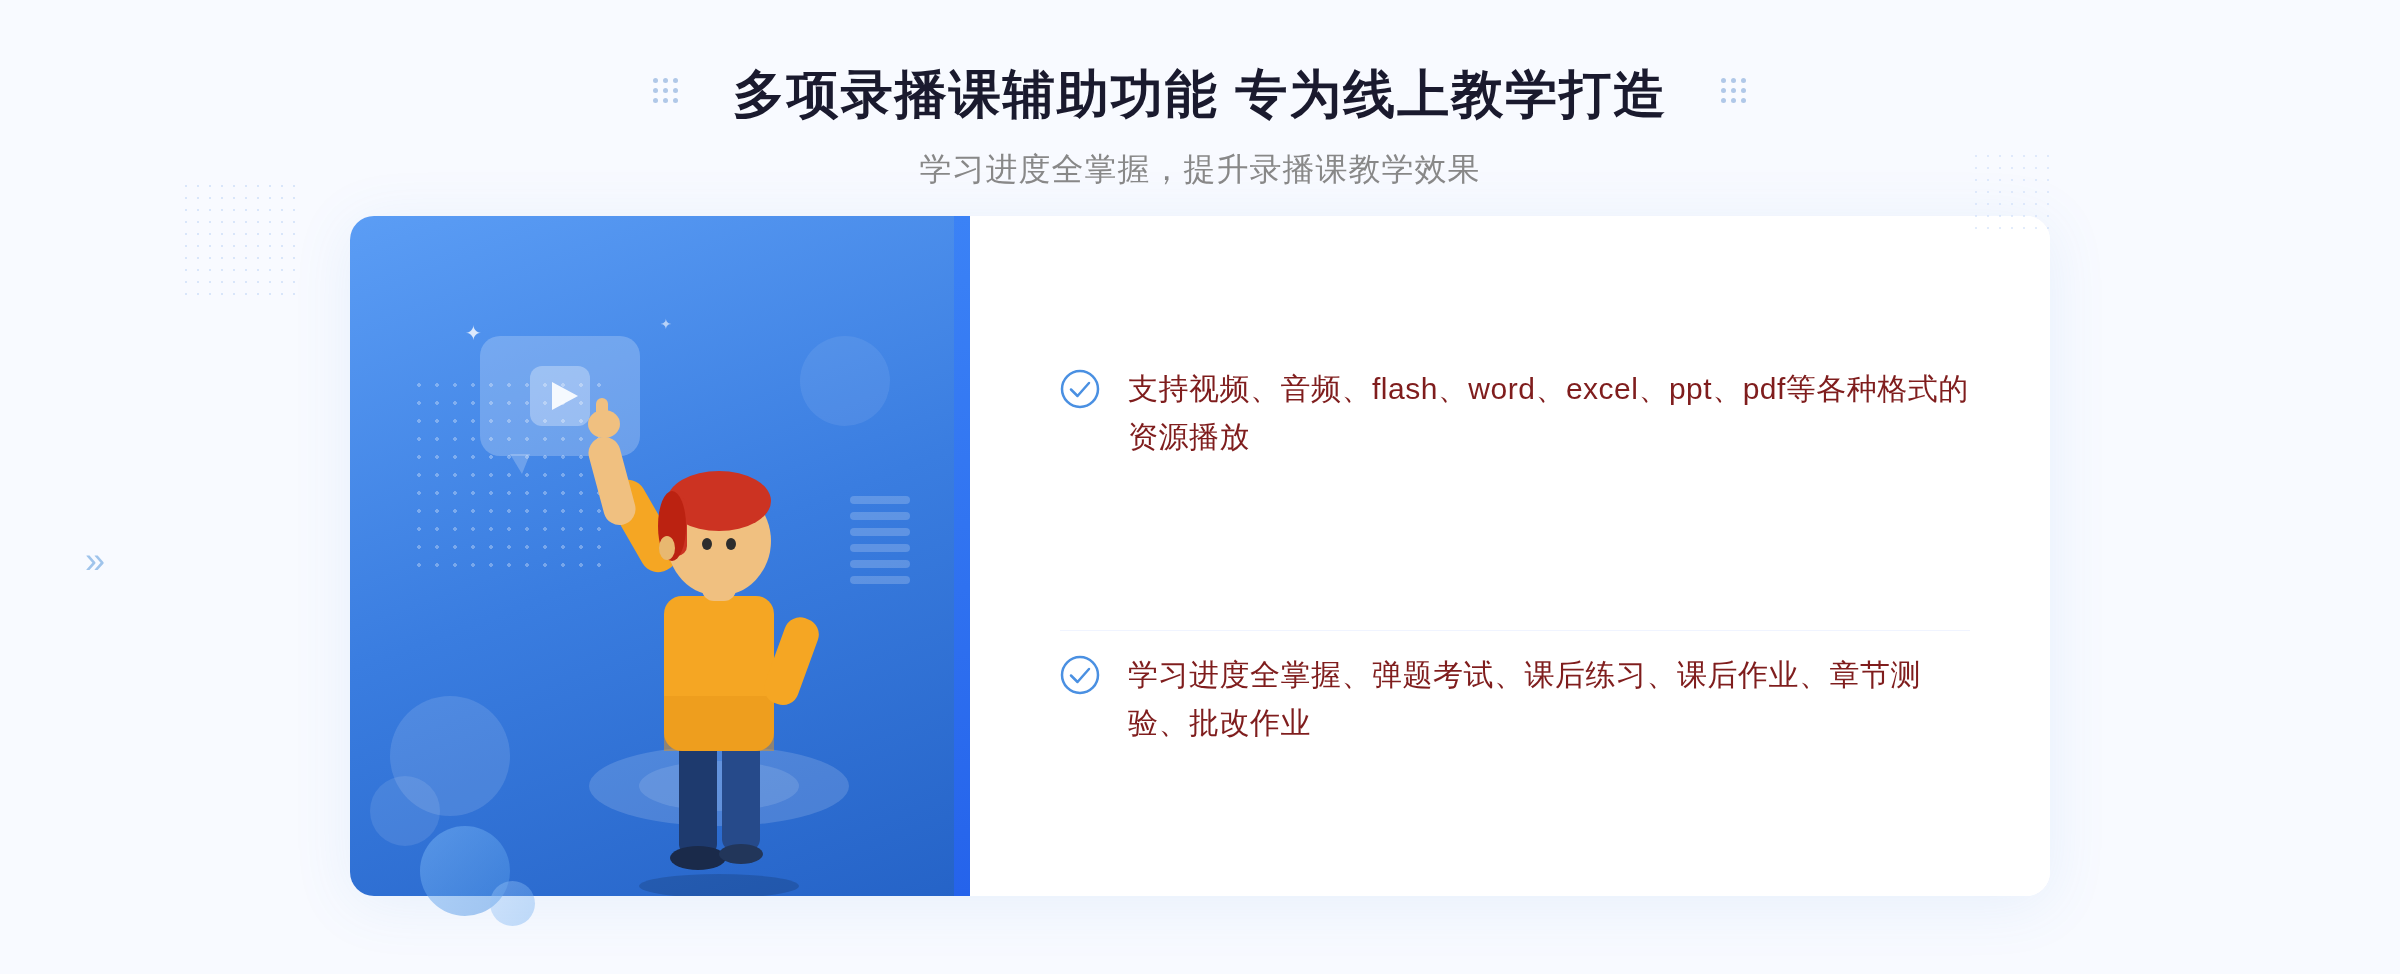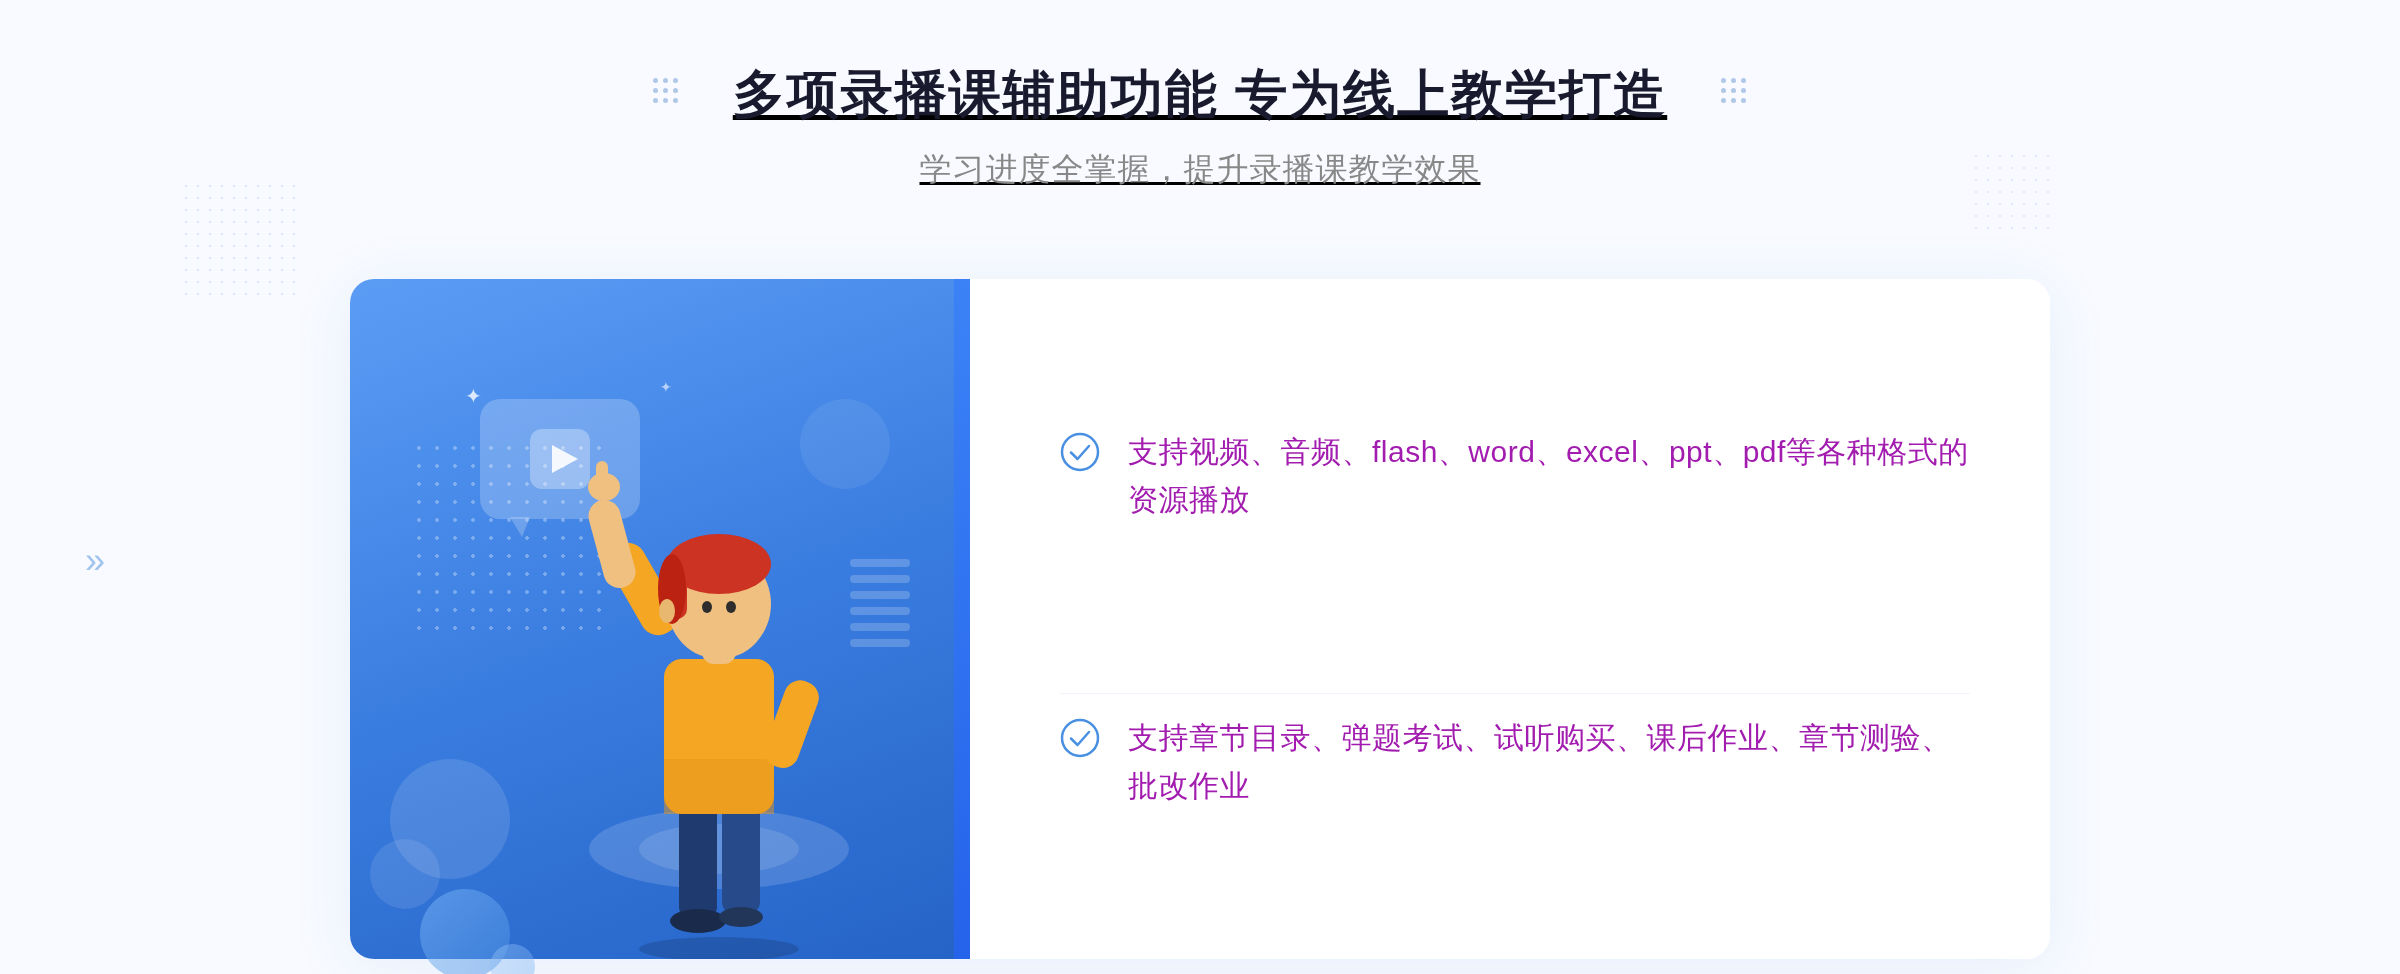--- a/index.html
+++ b/index.html
@@ -51,23 +51,22 @@
       position: absolute;
       left: 85px;
       top: 540px;
       color: #4a90d9;
       font-size: 36px;
       opacity: 0.5;
     }
 
     .header-section {
       text-align: center;
-      margin-bottom: 87px;
+      margin-bottom: 24px;
       position: relative;
-      text-decoration: underline;
     }
 
     .header-dots-left {
       position: absolute;
       left: -80px;
       top: 18px;
       display: flex;
       gap: 5px;
       align-items: center;
     }
@@ -285,21 +284,21 @@
 
     .check-icon {
       width: 40px;
       height: 40px;
       flex-shrink: 0;
       margin-top: 4px;
     }
 
     .feature-text {
       font-size: 30px;
-      color: #a21caf;
+      color: #7f1d1d;
       line-height: 1.6;
       font-weight: 400;
       letter-spacing: 0.5px;
     }
 
     
     .deco-circle-blue {
       position: absolute;
       left: 420px;
       bottom: 60px;
@@ -443,21 +442,21 @@
           <path d="M11 20.5 L17.5 27 L29 14" stroke="#4a90e2" stroke-width="2.5" stroke-linecap="round" stroke-linejoin="round"></path>
         </svg>
         <span class="feature-text">支持视频、音频、flash、word、excel、ppt、pdf等各种格式的资源播放</span>
       </div>
 
       <div class="feature-item">
         <svg class="check-icon" viewBox="0 0 40 40" fill="none" xmlns="http://www.w3.org/2000/svg">
           <circle cx="20" cy="20" r="18" stroke="#4a90e2" stroke-width="2.5" fill="none"></circle>
           <path d="M11 20.5 L17.5 27 L29 14" stroke="#4a90e2" stroke-width="2.5" stroke-linecap="round" stroke-linejoin="round"></path>
         </svg>
-        <span class="feature-text">支持章节目录、弹题考试、试听购买、课后作业、章节测验、批改作业</span>
+        <span class="feature-text">学习进度全掌握、弹题考试、课后练习、课后作业、章节测验、批改作业</span>
       </div>
 
 
 
     </div>
   </div>
 
   <div class="deco-circle-blue"></div>
   <div class="deco-circle-sm"></div>
 

